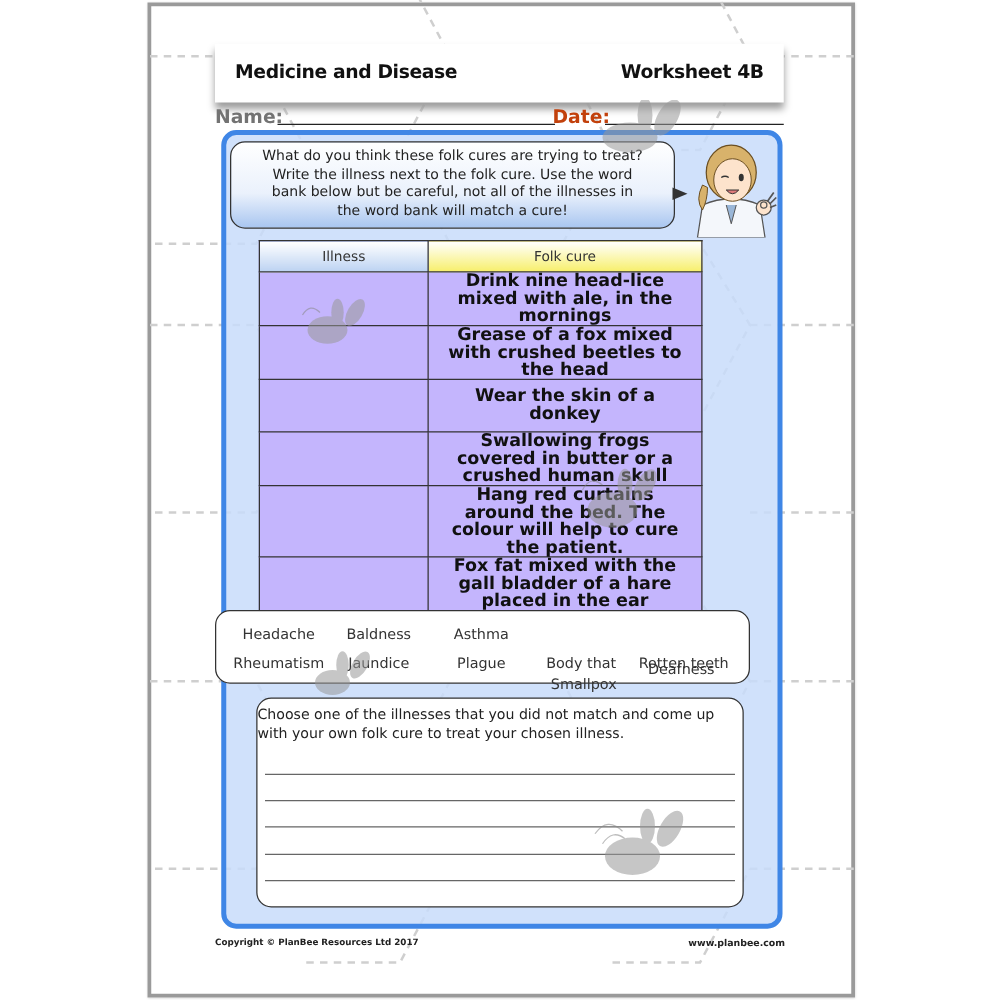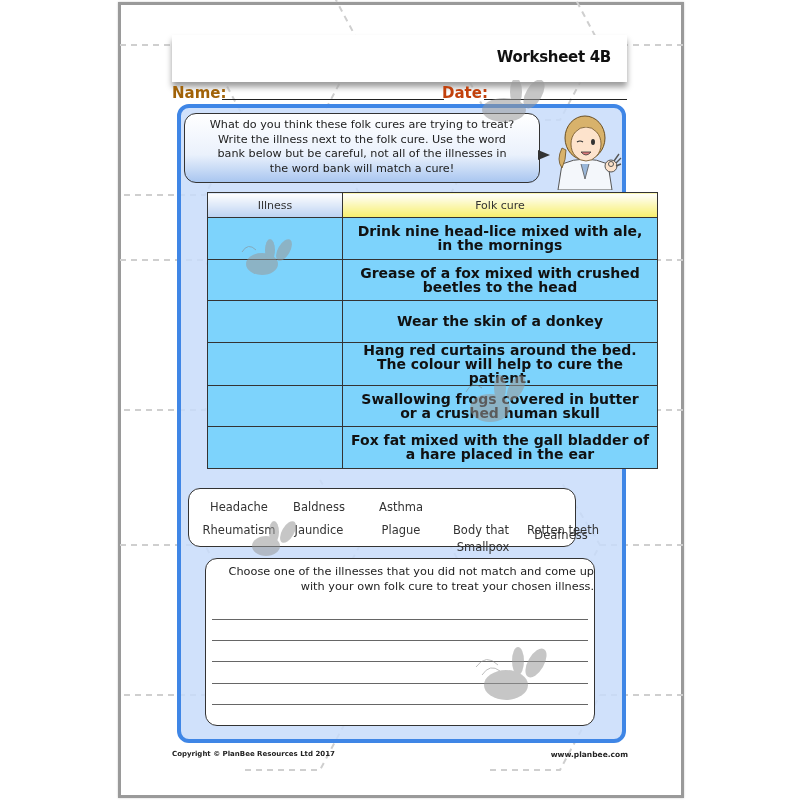--- a/index.html
+++ b/index.html
@@ -3,37 +3,37 @@
 <meta charset="utf-8">
 <style>
   html, body { margin:0; padding:0; }
   body { width:800px; height:800px; background:#ffffff; position:relative; overflow:hidden; font-family:"DejaVu Sans", sans-serif; }
   .page { position:absolute; left:118px; top:2px; width:566px; height:796px; background:#fff; border:3px solid #9a9a9a; box-sizing:border-box; box-shadow:0 0 2px #ccc; overflow:hidden; }
   .hexbg { position:absolute; left:0; top:0; width:800px; height:800px; pointer-events:none; }
   .title-bar { position:absolute; left:172px; top:35px; width:455px; height:47px; background:#fff; box-shadow:0 5px 6px #9c9c9c; }
   .title-left { position:absolute; left:16px; top:13px; font-family:"DejaVu Sans", sans-serif; font-weight:bold; font-size:15px; color:#111; letter-spacing:-0.3px; }
   .title-right { position:absolute; right:16px; top:13px; font-family:"DejaVu Sans", sans-serif; font-weight:bold; font-size:15px; color:#111; letter-spacing:-0.3px; }
   .name-row { position:absolute; left:172px; top:84px; width:455px; height:20px; }
-  .name-label { position:absolute; left:0; top:0; font-weight:bold; font-size:15px; color:#a16207; }
+  .name-label { position:absolute; left:0; top:0; font-weight:bold; font-size:15px; color:#737373; }
   .name-line { position:absolute; left:50px; top:15px; width:222px; border-bottom:1.5px solid #222; }
   .date-label { position:absolute; left:270px; top:0; font-weight:bold; font-size:15px; color:#c2410c; }
   .date-line { position:absolute; left:312px; top:15px; width:143px; border-bottom:1.5px solid #222; }
   .frame { position:absolute; left:177px; top:104px; width:449px; height:639px; background:rgba(200,220,250,0.85); border:4px solid #3f86e6; border-radius:12px; box-sizing:border-box; }
   .bubble { position:absolute; left:184px; top:113px; width:356px; height:70px; background:linear-gradient(#ffffff 0%, #eaf1fc 60%, #a9c6f0 100%); border:1.5px solid #333; border-radius:12px; box-sizing:border-box; text-align:center; font-size:11.2px; line-height:14.5px; color:#222; padding:4px 22px; }
   .bubble-tail { position:absolute; left:538px; top:150px; width:0; height:0; border-left:12px solid #333; border-top:5px solid transparent; border-bottom:5px solid transparent; }
   .doctor { position:absolute; left:548px; top:104px; width:74px; height:86px; }
-  table.cures { position:absolute; left:207px; top:192px; width:451px; border-collapse:collapse; background:#7dd3fc; }
+  table.cures { position:absolute; left:207px; top:192px; width:355px; border-collapse:collapse; background:#c4b5fd; }
   table.cures th { height:22px; font-weight:normal; font-size:11px; color:#333; border:1.5px solid #333; }
   th.col-illness { width:132px; background:linear-gradient(#ffffff, #bcd2f2); }
   th.col-cure { background:linear-gradient(#ffffff, #f7ef6a); }
   table.cures td { height:40.5px; border:1.5px solid #333; text-align:center; font-weight:bold; font-size:14px; color:#111; line-height:14px; padding:0 8px; }
-  .wordbank { position:absolute; left:188px; top:488px; width:388px; height:59px; background:#fff; border:1.5px solid #333; border-radius:12px; box-sizing:border-box; }
+  .wordbank { position:absolute; left:172px; top:488px; width:428px; height:59px; background:#fff; border:1.5px solid #333; border-radius:12px; box-sizing:border-box; }
   .wb-item { position:absolute; font-size:11.5px; color:#333; width:84px; text-align:center; }
   .answer-box { position:absolute; left:205px; top:558px; width:390px; height:168px; background:#fff; border:1.5px solid #333; border-radius:12px; box-sizing:border-box; }
-  .answer-prompt { position:absolute; left:0; top:6px; width:100%; text-align:right; font-size:11.3px; line-height:14.5px; color:#222; }
+  .answer-prompt { position:absolute; left:0; top:6px; width:100%; text-align:left; font-size:11.3px; line-height:14.5px; color:#222; }
   .write-line { position:absolute; left:6px; right:6px; border-bottom:1.2px solid #666; }
   .footer-left { position:absolute; left:172px; top:750px; font-size:7px; font-weight:bold; color:#222; }
   .footer-right { position:absolute; right:172px; top:750px; font-size:7.5px; font-weight:bold; color:#222;text-align:right; }
   .bee { position:absolute; opacity:0.55; pointer-events:none; }
 </style>
 </head>
 <body>
 
 <div class="page"></div>
 
@@ -55,20 +55,21 @@
     <path d="M360 545 L450 545 L490 620 L450 695 L360 695 L320 620"></path>
     <path d="M490 620 L560 620 L600 545 L560 480"></path>
     <path d="M600 545 L684 545"></path>
     <path d="M600 695 L684 695"></path>
     <path d="M245 770 L320 770 L360 695"></path>
     <path d="M490 770 L560 770 L600 695"></path>
   </g>
 </svg>
 
 <div class="title-bar">
+  <span class="title-left">Medicine and Disease</span>
   <span class="title-right">Worksheet 4B</span>
 </div>
 
 <div class="name-row">
   <span class="name-label">Name:</span>
   <div class="name-line"></div>
   <span class="date-label">Date:</span>
   <div class="date-line"></div>
 </div>
 
@@ -109,25 +110,25 @@
     <tr>
       <td></td>
       <td>Grease of a fox mixed with crushed beetles to the head</td>
     </tr>
     <tr>
       <td></td>
       <td>Wear the skin of a donkey</td>
     </tr>
     <tr>
       <td></td>
-      <td>Hang red curtains around the bed. The colour will help to cure the patient.</td>
+      <td>Swallowing frogs covered in butter or a crushed human skull</td>
     </tr>
     <tr>
       <td></td>
-      <td>Swallowing frogs covered in butter or a crushed human skull</td>
+      <td>Hang red curtains around the bed. The colour will help to cure the patient.</td>
     </tr>
     <tr>
       <td></td>
       <td>Fox fat mixed with the gall bladder of a hare placed in the ear</td>
     </tr>
   </tbody>
 </table>
 
 <div class="wordbank">
   <span class="wb-item" style="left:8px; top:11px;">Headache</span>

